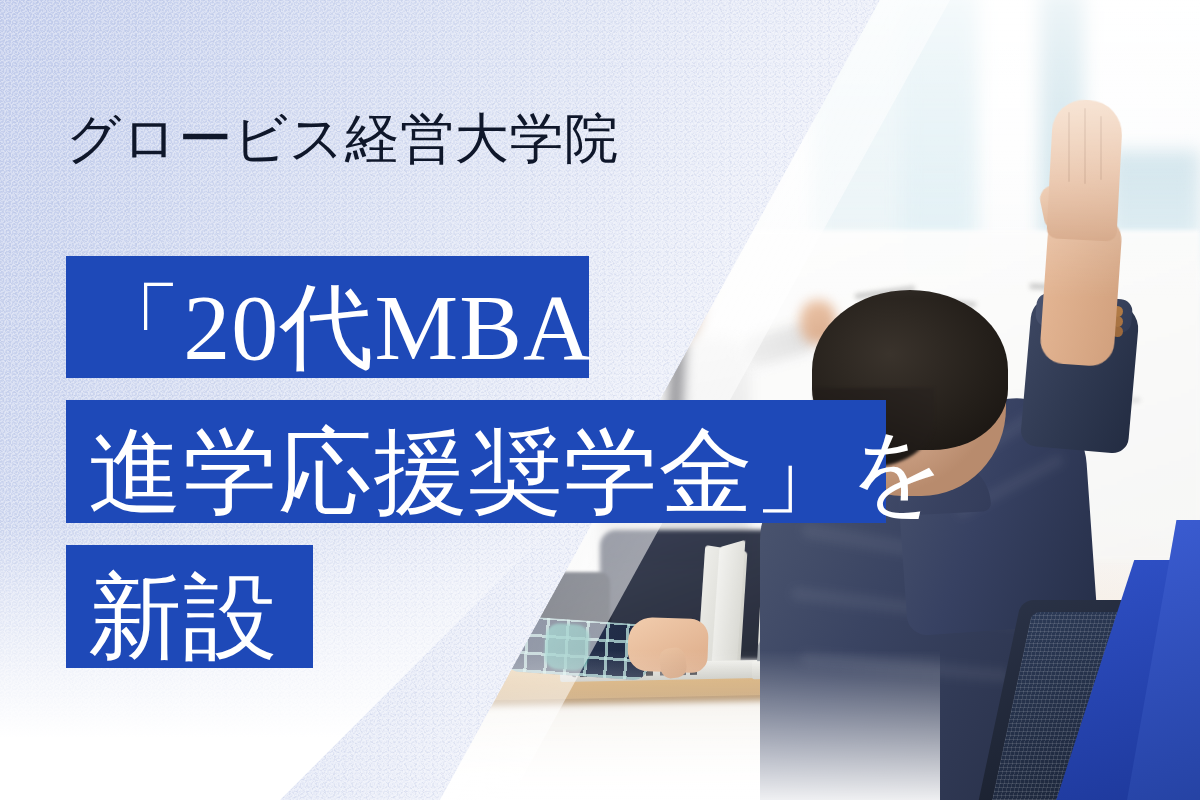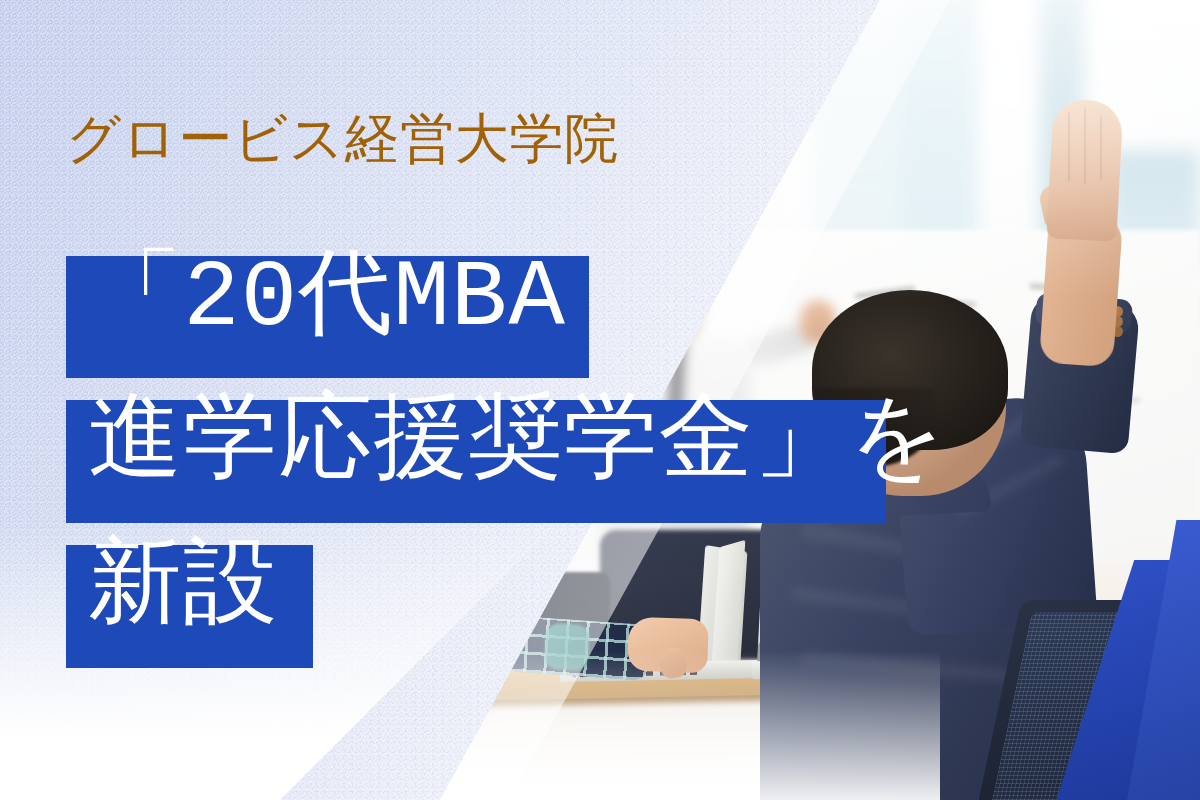--- a/index.html
+++ b/index.html
@@ -304,37 +304,37 @@
     -webkit-clip-path:polygon(0 0, 560px 0, 280px 280px, 0 280px);
     clip-path:polygon(0 0, 560px 0, 280px 280px, 0 280px);
     pointer-events:none;
   }
 
   
   .logo{position:absolute;left:66px;top:112px;width:620px;}
   .logo-jp{
     font-family:"Liberation Serif","DejaVu Serif",serif;
     font-size:54px;line-height:1;letter-spacing:.015em;
-    color:#a16207;font-weight:400;white-space:nowrap;
+    color:#0f172a;font-weight:400;white-space:nowrap;
   }
   .logo-en{
     margin-top:11px;
     font-family:"Liberation Serif","DejaVu Serif",serif;
     font-size:24.5px;line-height:1;letter-spacing:-.004em;
     color:#2950b8;font-weight:400;white-space:nowrap;
   }
 
   
   .headline{position:absolute;left:0;top:0;}
   .band{
     position:absolute;
     background:#1e49b8;
-    display:flex;align-items:flex-start;
+    display:flex;align-items:flex-end;
     color:#ffffff;
-    font-family:Liberation Mono, monospace;
+    font-family:Liberation Serif, serif;
     font-weight:400;
     font-size:94px;
     line-height:1;
     letter-spacing:.012em;
     white-space:nowrap;
     padding:0 18px 0 22px;
   }
   .band-1{left:66px;top:256px;width:523px;height:122px;}
   .band-2{left:66px;top:400px;width:820px;height:123px;}
   .band-3{left:66px;top:545px;width:247px;height:123px;}

